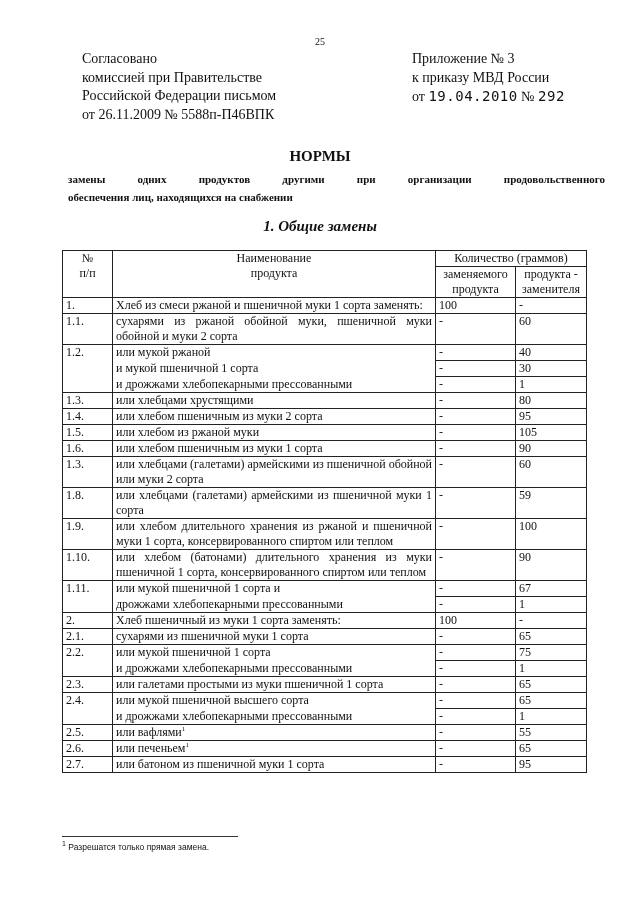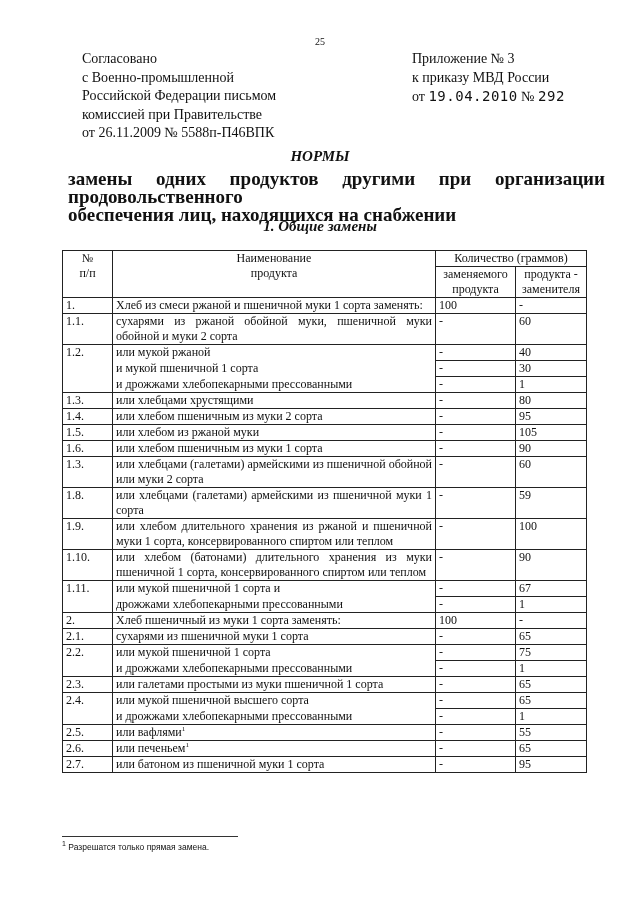--- a/index.html
+++ b/index.html
@@ -2,43 +2,42 @@
 <html><head>
 <meta charset="utf-8">
 <style>
   html, body { margin: 0; padding: 0; background: #ffffff; }
   body { width: 640px; height: 905px; position: relative; overflow: hidden;
          font-family: "Liberation Serif", "DejaVu Serif", serif; color: #111; }
   .pagenum { position: absolute; top: 36px; left: 0; width: 640px; text-align: center; font-size: 10px; }
   .left-block { position: absolute; left: 82px; top: 50px; font-size: 14px; line-height: 18.5px; }
   .right-block { position: absolute; left: 412px; top: 50px; font-size: 14px; line-height: 18.5px; }
   .stamp { font-family: "DejaVu Sans Mono", "Liberation Mono", monospace; font-size: 14px; letter-spacing: 0.5px; }
-  .title { position: absolute; top: 148px; left: 0; width: 640px; text-align: center; font-weight: bold; font-size: 15px; font-style: italic; }
-  .subtitle { position: absolute; top: 170px; left: 68px; width: 537px; font-weight: bold; font-size: 19px; line-height: 18px; text-align: justify; text-align-last: left; }
+  .title { position: absolute; top: 148px; left: 0; width: 640px; text-align: center; font-weight: bold; font-size: 15px; }
+  .subtitle { position: absolute; top: 170px; left: 68px; width: 537px; font-weight: bold; font-size: 11px; line-height: 18px; text-align: justify; text-align-last: left; }
   .subtitle .l1 { display: block; text-align: justify; text-align-last: justify; }
   .section { position: absolute; top: 218px; left: 0; width: 640px; text-align: center; font-weight: bold; font-size: 15px; font-style: italic; }
   table { position: absolute; left: 62px; top: 250px; width: 524px; border-collapse: collapse; table-layout: fixed; font-size: 12px; line-height: 15px; }
   td, th { border: 1px solid #222; padding: 0 3px; vertical-align: top; font-weight: normal; }
   th { text-align: center; }
   col.c1 { width: 50px; } col.c2 { width: 323px; } col.c3 { width: 80px; } col.c4 { width: 71px; }
   td.txt { text-align: justify; text-align-last: left; }
   .footrule { position: absolute; left: 62px; top: 836px; width: 176px; border-top: 1px solid #333; }
   .footnote { position: absolute; left: 62px; top: 842px; font-family: "Liberation Sans", "DejaVu Sans", sans-serif; font-size: 8.5px; }
   sup { font-size: 7px; line-height: 0; }
 </style>
 </head>
 <body>
 
 <div class="pagenum">25</div>
 
 <div class="left-block">
   <div>Согласовано</div>
-  <div>с Военно-промышленной</div>
+  <div>комиссией при Правительстве</div>
   <div>Российской Федерации письмом</div>
-  <div>комиссией при Правительстве</div>
   <div>от 26.11.2009 № 5588п-П46ВПК</div>
 </div>
 
 <div class="right-block">
   <div>Приложение № 3</div>
   <div>к приказу МВД России</div>
   <div>
     <span>от</span>
     <span class="stamp">19.04.2010</span>
     <span>№</span>

